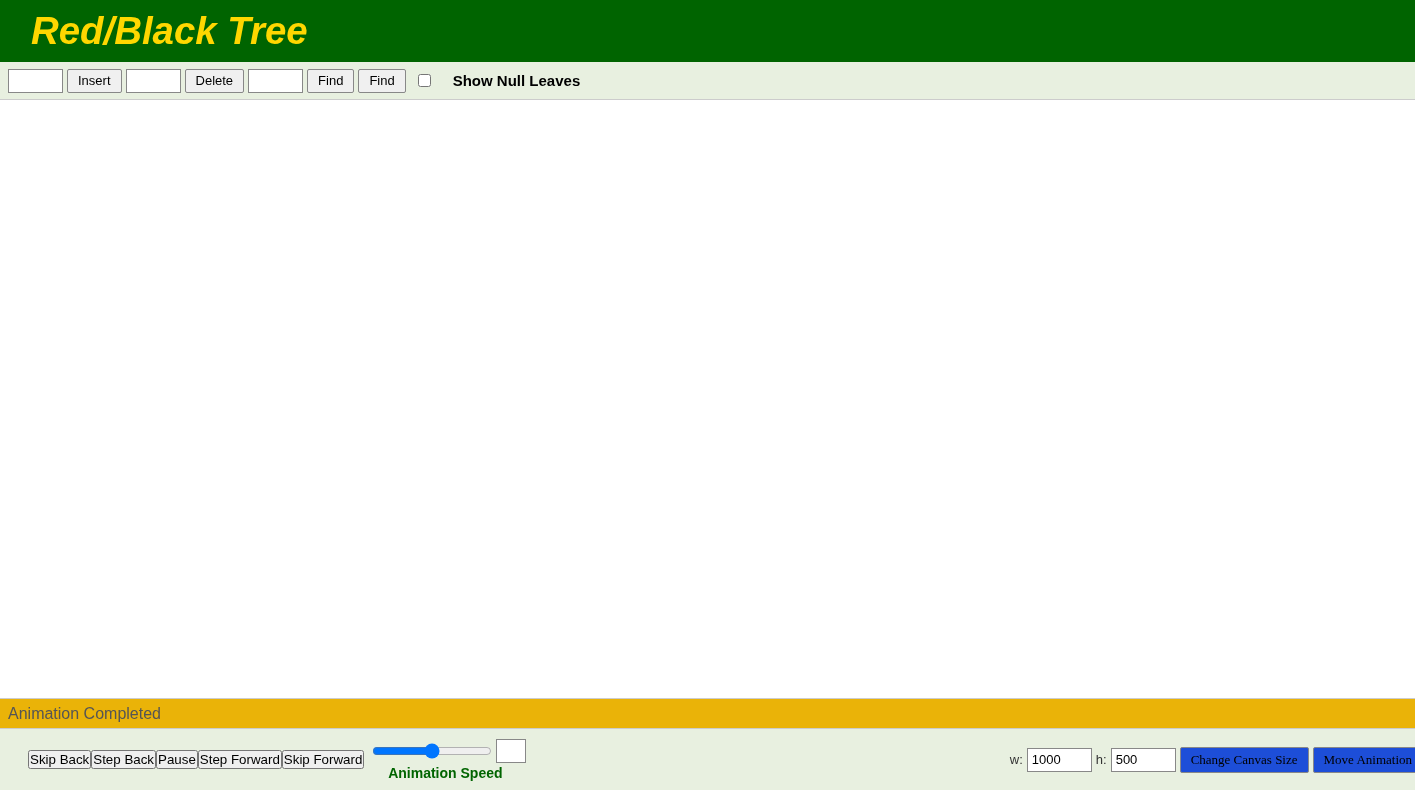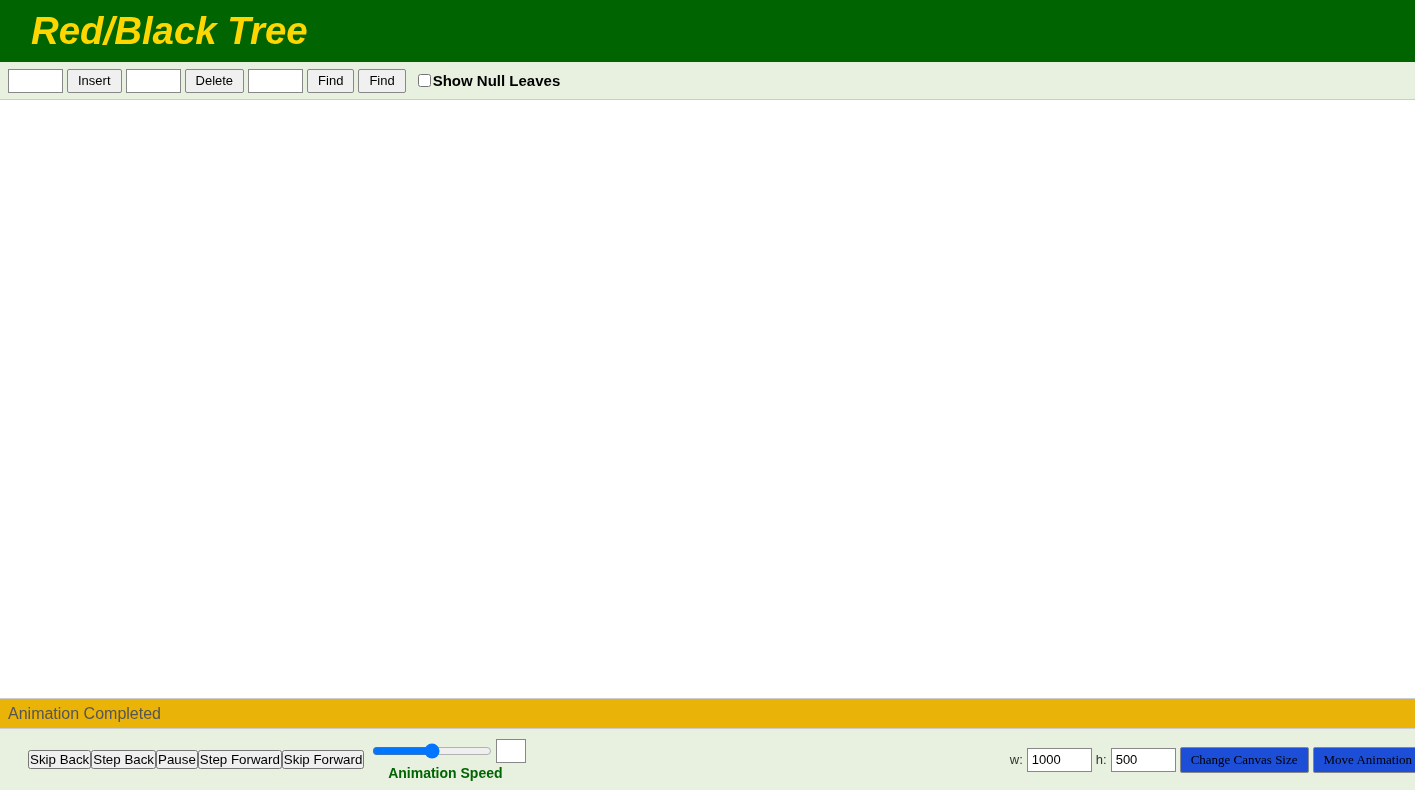--- a/index.html
+++ b/index.html
@@ -56,21 +56,21 @@
       font-size: 13px;
       border: 1px solid #888;
       background: #f0f0f0;
       cursor: pointer;
       border-radius: 2px;
     }
 
     #toolbar .checkbox-label {
       display: flex;
       align-items: center;
-      gap: 2px;
+      gap: 22px;
       font-size: 15px;
       font-weight: bold;
       color: #000;
       margin-left: 8px;
     }
 
     #canvas-area {
       flex: 1;
       background: #ffffff;
       position: relative;

